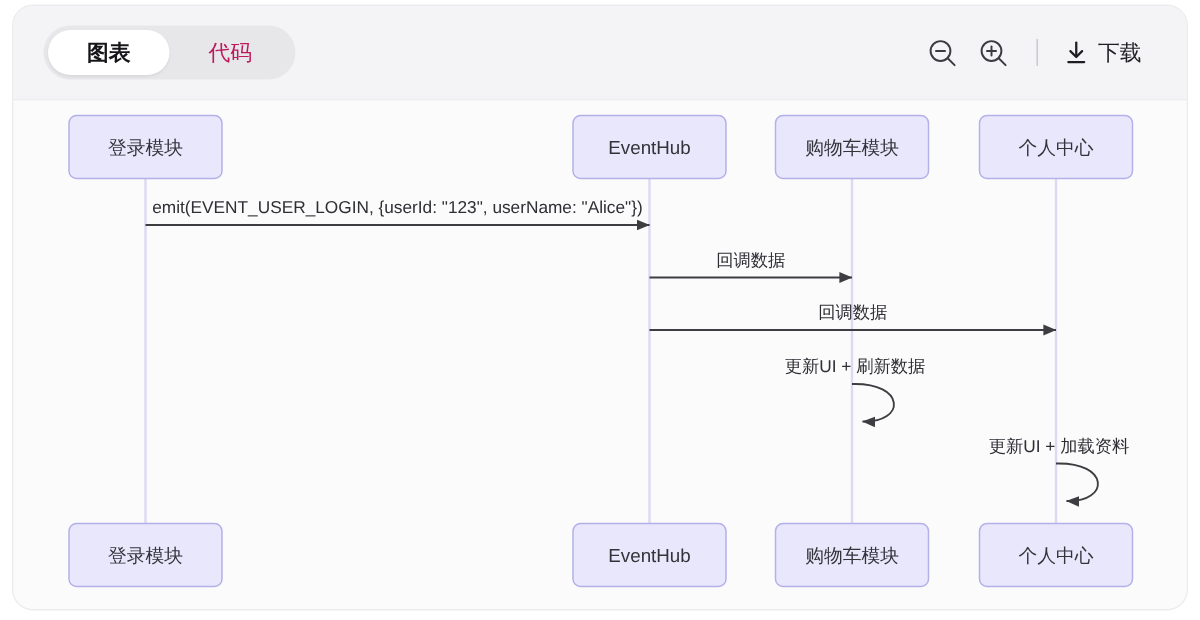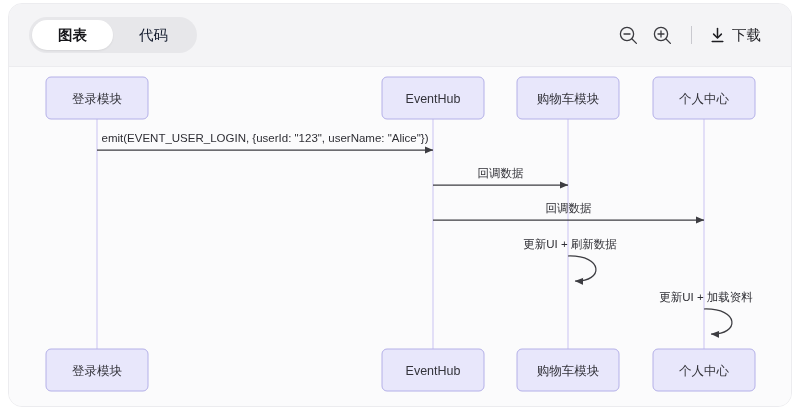--- a/index.html
+++ b/index.html
@@ -54,21 +54,21 @@
     gap: 0px;
   }
   .tab {
     height: 30px;
     padding: 0 26px;
     border-radius: 15px;
     display: flex;
     align-items: center;
     justify-content: center;
     font-size: 14.5px;
-    color: #0f172a;
+    color: #be185d;
     cursor: pointer;
     user-select: none;
     white-space: nowrap;
   }
   .tab.active {
     background: #ffffff;
     color: #16161a;
     font-weight: bold;
     box-shadow: 0 1px 2px rgba(0,0,0,0.07);
   }

